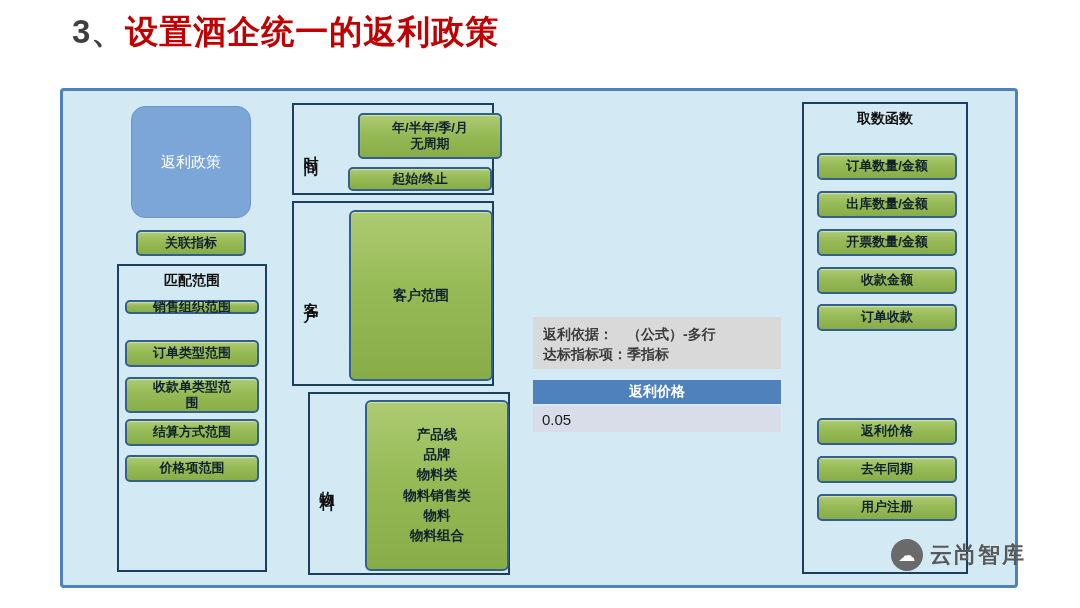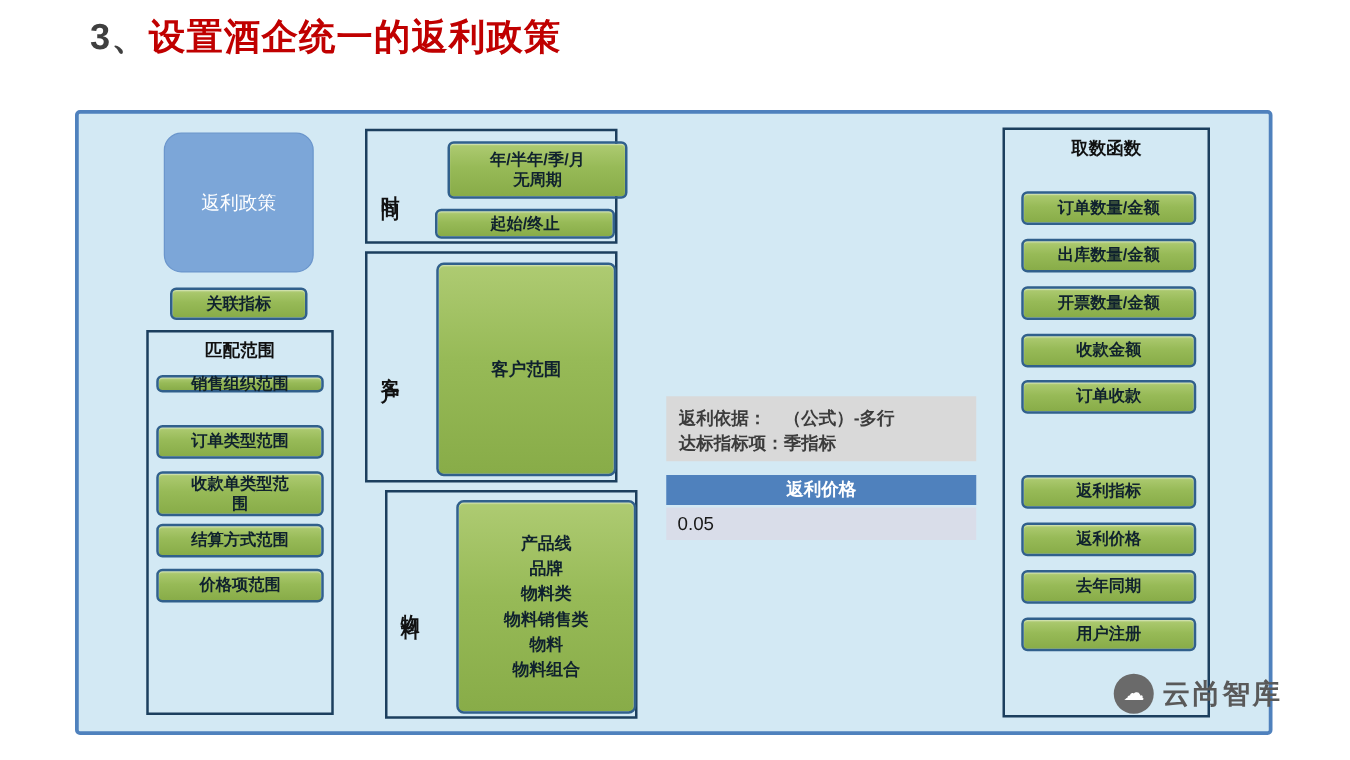--- a/index.html
+++ b/index.html
@@ -1,19 +1,19 @@
 <!DOCTYPE html>
 <html><head>
 <meta charset="utf-8">
 <style>
   html,body{margin:0;padding:0;background:#ffffff;}
   body{font-family:"Liberation Sans","DejaVu Sans",sans-serif;}
   .slide{position:relative;width:1080px;height:608px;background:#ffffff;overflow:hidden;}
 
-  .title{position:absolute;left:72px;top:10px;margin:0;font-size:29px;font-weight:bold;letter-spacing:1px;}
+  .title{position:absolute;left:72px;top:10px;margin:0;font-size:33px;font-weight:bold;letter-spacing:1px;}
   .t-prefix{color:#3f3f3f;}
   .t-main{color:#c00000;}
 
   .panel{position:absolute;left:60px;top:88px;width:958px;height:500px;
          background:#d3e9f4;border:3px solid #4f81bd;border-radius:4px;box-sizing:border-box;}
 
   .policy-node{position:absolute;left:68px;top:15px;width:118px;height:110px;
          background:#7ca6d8;border:1px solid #6b96cc;border-radius:14px;
          color:#ffffff;font-weight:normal;font-size:15px;
          display:flex;align-items:center;justify-content:center;}
@@ -132,21 +132,20 @@
     <div class="price-header">返利价格</div>
     <div class="price-value">0.05</div>
 
     <div class="box func-box">
       <div class="box-title">取数函数</div>
       <div class="gbtn fn fn1-0">订单数量/金额</div>
       <div class="gbtn fn fn1-1">出库数量/金额</div>
       <div class="gbtn fn fn1-2">开票数量/金额</div>
       <div class="gbtn fn fn1-3">收款金额</div>
       <div class="gbtn fn fn1-4">订单收款</div>
-      <div class="gbtn fn fn2-0">返利指标</div>
       <div class="gbtn fn fn2-1">返利价格</div>
       <div class="gbtn fn fn2-2">去年同期</div>
       <div class="gbtn fn fn2-3">用户注册</div>
     </div>
 
   </div>
 
   <div class="logo">
     <div class="logo-icon">☁</div>
     <div class="logo-text">云尚智库</div>

